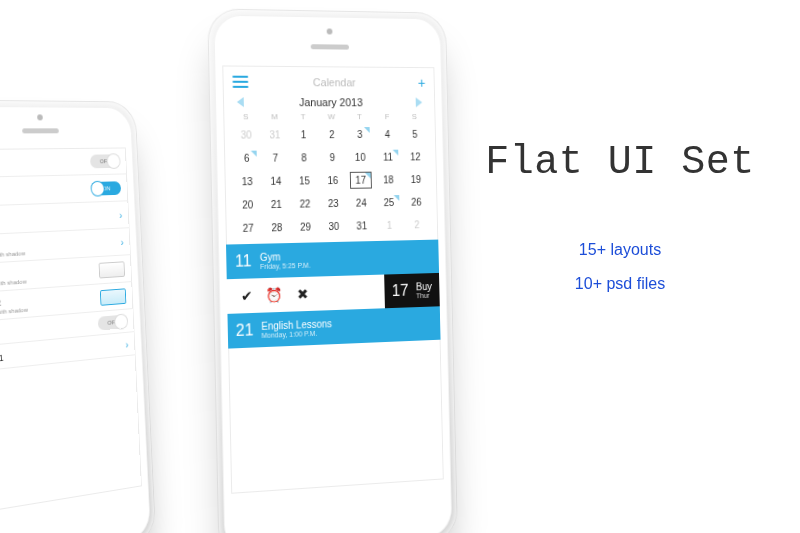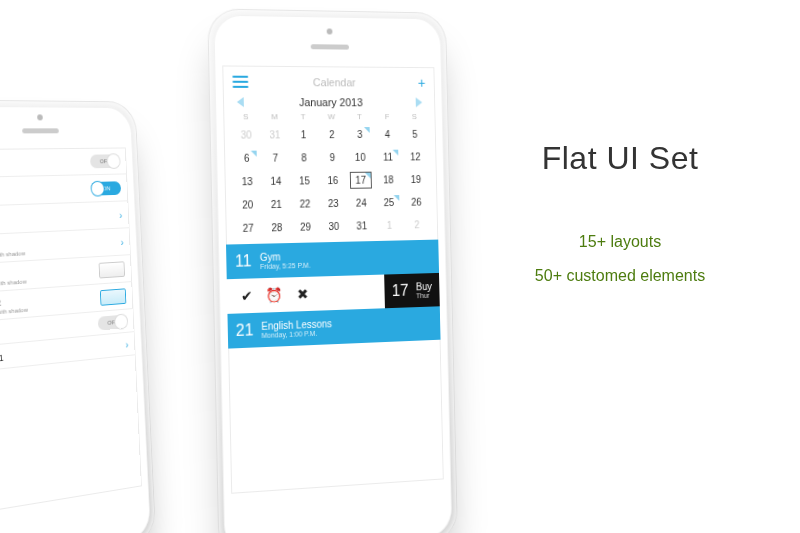--- a/index.html
+++ b/index.html
@@ -13,35 +13,36 @@
   }
   .right-panel {
     position: absolute;
     left: 470px; top: 140px;
     width: 300px;
     text-align: center;
     color: #333;
   }
   .right-panel h1 {
     font-weight: 200;
-    font-size: 32px;
+    font-size: 40px;
     letter-spacing: 0.5px;
+    font-family: Liberation Mono, monospace;
   }
   .right-panel h2 {
     font-weight: 300;
     font-size: 18px;
     color: #555;
     margin-top: 2px;
   }
   .right-panel .features {
     margin-top: 48px;
     font-weight: 300;
     font-size: 16px;
     line-height: 2.1;
-    color: #4d7c0f;
+    color: #1d4ed8;
   }
 
   
   .stage {
     position: absolute;
     left: 0; top: 0;
     width: 460px; height: 533px;
     perspective: 1400px;
     perspective-origin: 55% 40%;
   }
@@ -220,21 +221,21 @@
   .cal .event .txt .s { font-size: 7px; opacity: .8; }
   .cal .event .icons { flex: 1; display: flex; gap: 14px; padding-left: 14px; font-size: 14px; }
 </style>
 </head>
 <body>
 
 <div class="right-panel">
   <h1>Flat UI Set</h1>
   <div class="features">
     <div>15+ layouts</div>
-    <div>50+ customed elements</div>
+    <div>10+ psd files</div>
   </div>
 </div>
 
 <div class="stage">
 
   <div class="phone phone-left">
     <div class="bezel"></div>
     <div class="camera"></div>
     <div class="speaker"></div>
     <div class="screen">

